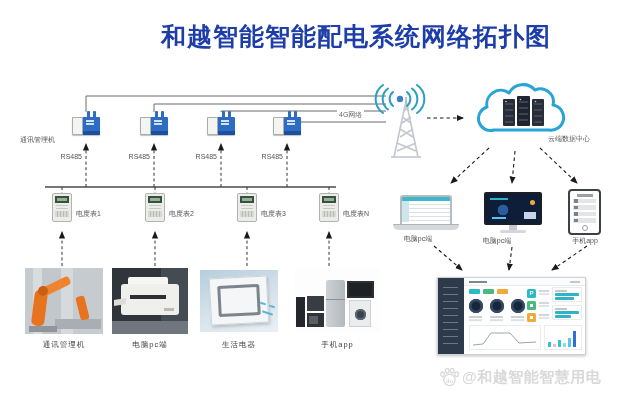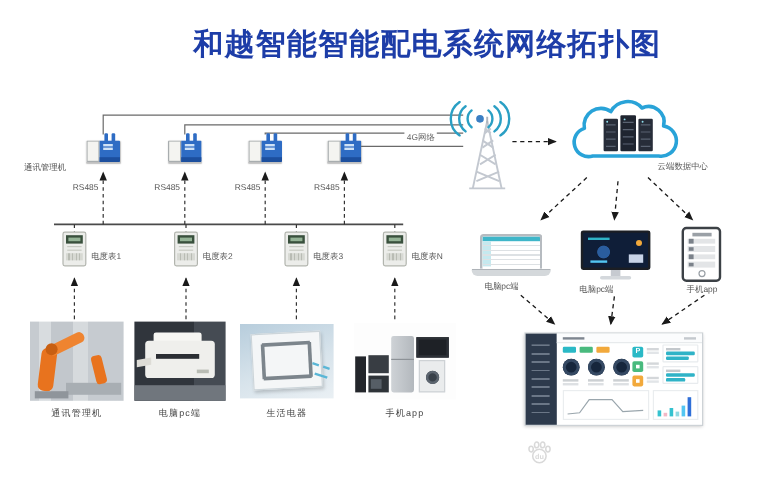--- a/index.html
+++ b/index.html
@@ -409,15 +409,16 @@
     <svg width="21" height="21" viewBox="0 0 21 21">
       <g stroke="#d9d9d9" stroke-width="1.3" fill="none">
         <circle cx="10.5" cy="13" r="5.6"></circle>
         <ellipse cx="3.6" cy="7.2" rx="1.8" ry="2.4"></ellipse>
         <ellipse cx="8.2" cy="3.8" rx="1.8" ry="2.4"></ellipse>
         <ellipse cx="13.2" cy="3.8" rx="1.8" ry="2.4"></ellipse>
         <ellipse cx="17.6" cy="7.2" rx="1.8" ry="2.4"></ellipse>
       </g>
       <text x="10.5" y="15.5" text-anchor="middle" font-size="6" fill="#d9d9d9" font-weight="bold">du</text>
     </svg>
+    <span class="txt">@和越智能智慧用电</span>
   </div>
 
 </div>
 
 </body></html>

